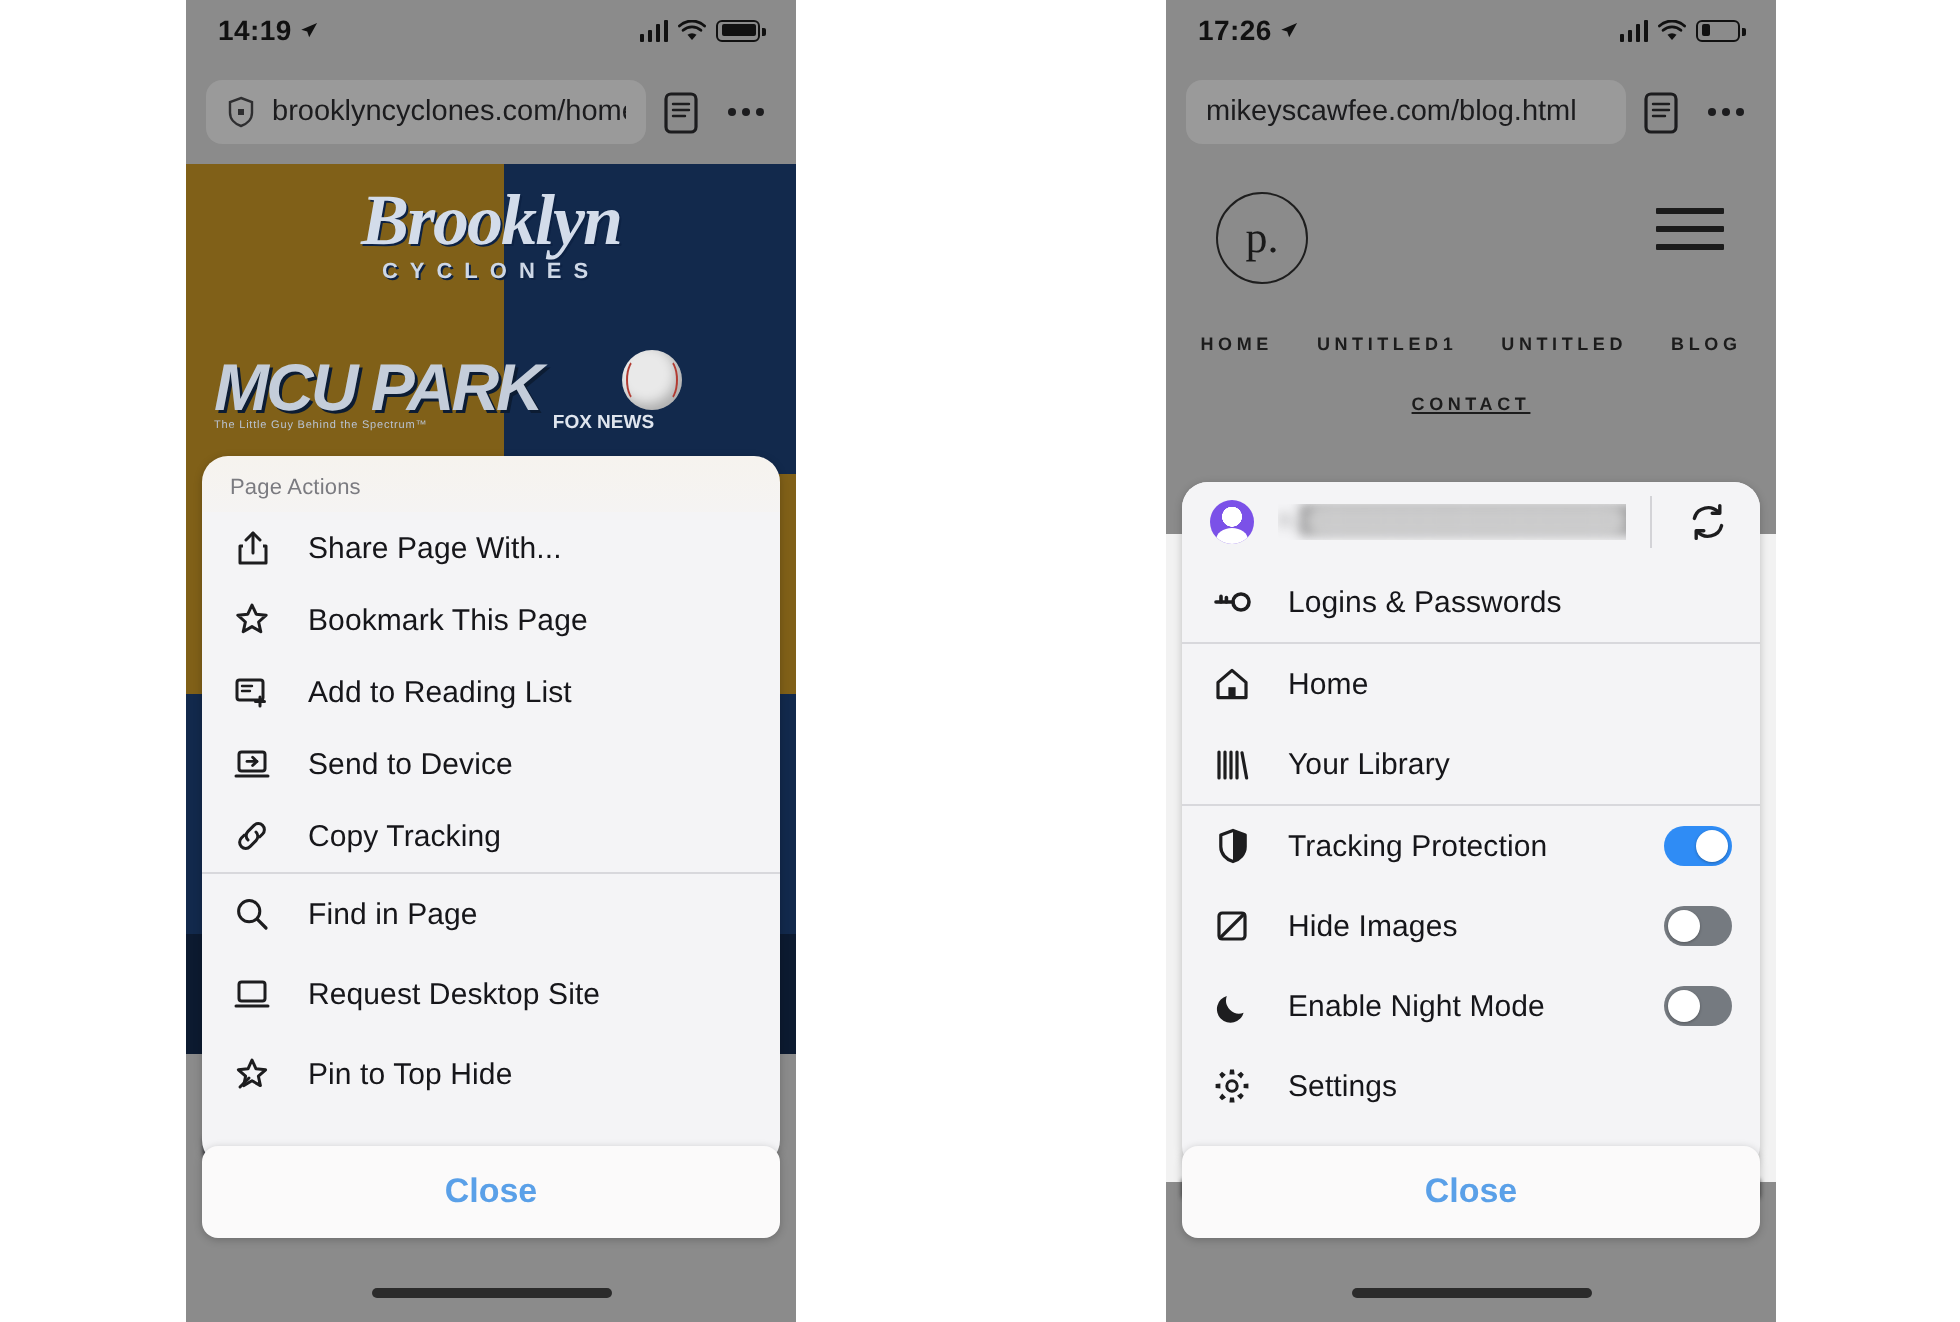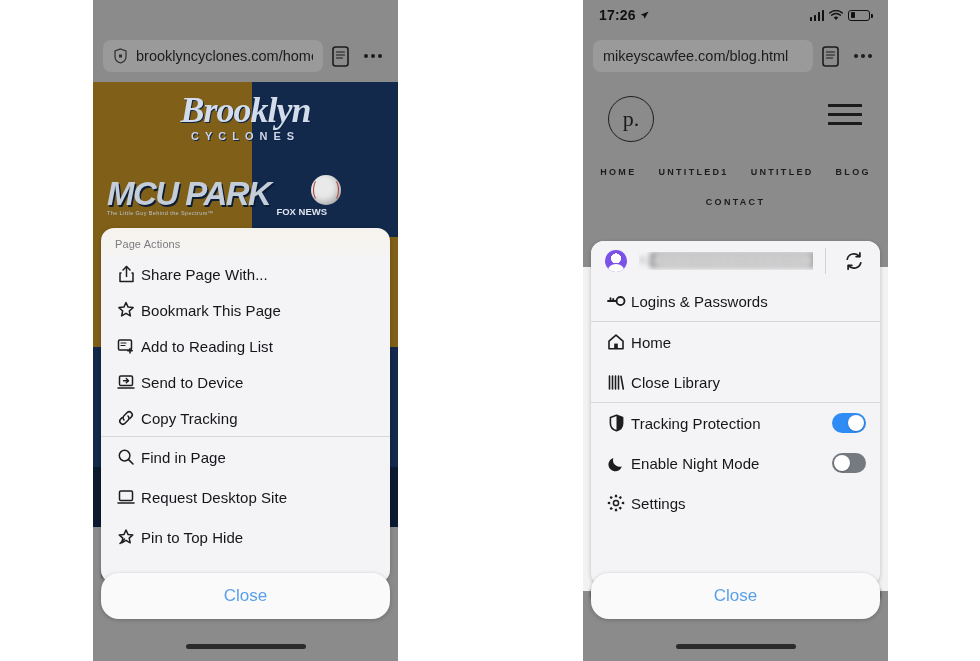--- a/index.html
+++ b/index.html
@@ -116,21 +116,21 @@
     font-family:"Liberation Serif",serif;font-size:22px;color:#1a1a1a;font-weight:normal;
   }
   .burger{position:absolute;right:26px;top:22px;width:34px;}
   .burger i{display:block;height:3px;background:#1b1b1b;margin-bottom:6px;border-radius:.5px;}
   .site-nav{
     display:flex;justify-content:center;gap:22px;
     font-size:9px;letter-spacing:2.3px;color:#1c1c1c;font-weight:bold;
   }
   .site-nav2{
     display:flex;justify-content:center;margin-top:20px;
-    font-size:9px;letter-spacing:2.3px;color:#1c1c1c;font-weight:bold;
+    font-size:9px;letter-spacing:2.3px;color:#1c1c1c;font-weight:bold;text-decoration:underline;
   }
   .white-card{
     position:absolute;left:0;right:0;top:185px;bottom:70px;background:#f2f2f2;
   }
   .dark-band{
     position:absolute;left:8px;right:8px;bottom:62px;height:9px;
     background:#2b2b2b;filter:blur(1.4px);opacity:.9;
   }
 
   
@@ -141,21 +141,21 @@
   }
   #sheet-left{top:228px;bottom:78px;background:linear-gradient(to bottom,#f6f3ee 0%,#f4f4f6 14%,#f4f4f6 100%);}
   #sheet-right{top:241px;bottom:75px;}
   .sheet-header{
     font-size:11px;color:#7b7b80;padding:10px 14px 6px;letter-spacing:.1px;
   }
   .sheet-group{background:#f4f4f6;}
   .sheet-sep{height:1px;background:#d8d8dc;margin-left:0;}
   .row{
     display:flex;align-items:center;height:36px;padding:0 14px;box-sizing:border-box;
-    gap:4px;position:relative;
+    gap:17px;position:relative;
   }
   .row .ic{width:22px;flex:0 0 22px;display:flex;align-items:center;justify-content:center;color:#1d1d1f;}
   .row .lbl{font-size:15px;color:#16161a;letter-spacing:.05px;}
   .row-tall{height:40px;}
 
   
   .acct-row{display:flex;align-items:center;height:40px;padding:0 10px 0 14px;box-sizing:border-box;gap:12px;}
   .avatar{width:22px;height:22px;border-radius:50%;background:
      radial-gradient(circle at 50% 38%, #ffffff 0 28%, #7b51e8 29% 100%);
      position:relative;flex:0 0 22px;overflow:hidden;}
@@ -180,36 +180,60 @@
   .toggle.on{background:#2f8cf5;}
   .toggle::after{
     content:"";position:absolute;top:2px;left:2px;width:16px;height:16px;border-radius:50%;
     background:#fff;box-shadow:0 .5px 1.5px rgba(0,0,0,.3);
   }
   .toggle.on::after{left:16px;}
 
   
   .close-btn{
     position:absolute;left:8px;right:8px;bottom:42px;height:46px;
-    background:#fbfafa;border-radius:18px;display:flex;align-items:center;justify-content:center;
-    font-size:17px;color:#5aa0e8;font-weight:normal;z-index:9;
+    background:#fbfafa;border-radius:8px;display:flex;align-items:center;justify-content:center;
+    font-size:17px;color:#5aa0e8;font-weight:bold;z-index:9;
     box-shadow:0 1px 4px rgba(0,0,0,.22);
   }
   .home-ind{
     position:absolute;bottom:12px;left:50%;transform:translateX(-50%);
     width:120px;height:5px;border-radius:3px;background:#2b2b2b;z-index:9;
   }
 </style>
 </head>
 <body>
 
 <div class="stage">
 
   <div class="phone" id="phone-left">
 
+    <div class="statusbar">
+      <div class="sb-left">
+        <span>14:19</span>
+        <svg class="loc-arrow" viewBox="0 0 10 10">
+            <path d="M9.5 .5 .7 4.3l3.3 1 1.1 3.2z" fill="#111"></path>
+          </svg>
+      </div>
+      <div class="sb-right">
+        <span class="bars">
+            <i></i>
+            <i></i>
+            <i></i>
+            <i></i>
+          </span>
+        <svg class="wifi" viewBox="0 0 16 12">
+          <path d="M8 11.2 5.4 8.2a4 4 0 0 1 5.2 0z" fill="#111"></path>
+          <path d="M2.9 5.6a7.6 7.6 0 0 1 10.2 0" stroke="#111" stroke-width="1.6" fill="none" stroke-linecap="round"></path>
+          <path d="M.8 3.1a10.6 10.6 0 0 1 14.4 0" stroke="#111" stroke-width="1.6" fill="none" stroke-linecap="round"></path>
+        </svg>
+        <span class="batt">
+            <span style="right:1.5px"></span>
+          </span>
+      </div>
+    </div>
 
     <div class="urlbar">
       <div class="urlfield">
         <svg class="shield-ic" viewBox="0 0 15 16">
           <path d="M7.5 1 13 3v5.4c0 3.2-2.4 5.6-5.5 6.6C4.4 14 2 11.6 2 8.4V3z" fill="none" stroke="#2e2e30" stroke-width="1.2"></path>
           <path d="M6 6.5h3v3H6z" fill="#2e2e30"></path>
         </svg>
         <span class="urltext">brooklyncyclones.com/home/</span>
       </div>
       <svg class="reader-ic" viewBox="0 0 19 23">
@@ -444,36 +468,46 @@
           </span>
           <span class="lbl">Home</span>
         </div>
         <div class="row row-tall">
           <span class="ic">
             <svg width="18" height="17" viewBox="0 0 18 17">
                 <path d="M2.5 2v13M5.5 2v13M8.5 2v13M11.5 2v13" stroke="#1d1d1f" stroke-width="1.6" stroke-linecap="round"></path>
                 <path d="M14 2.4 16.3 15" stroke="#1d1d1f" stroke-width="1.6" stroke-linecap="round"></path>
               </svg>
           </span>
-          <span class="lbl">Close Library</span>
+          <span class="lbl">Your Library</span>
         </div>
       </div>
 
       <div class="sheet-sep"></div>
 
       <div class="sheet-group">
         <div class="row row-tall">
           <span class="ic">
             <svg width="17" height="18" viewBox="0 0 17 18">
                 <path d="M8.5 1.2 14.6 3.5v5.9c0 3.6-2.7 6.3-6.1 7.4C5.1 15.7 2.4 13 2.4 9.4V3.5z" fill="none" stroke="#1d1d1f" stroke-width="1.6" stroke-linejoin="round"></path>
                 <path d="M8.5 1.2 14.6 3.5v5.9c0 3.6-2.7 6.3-6.1 7.4z" fill="#1d1d1f"></path>
               </svg>
           </span>
           <span class="lbl">Tracking Protection</span>
           <span class="toggle on"></span>
+        </div>
+        <div class="row row-tall">
+          <span class="ic">
+            <svg width="18" height="18" viewBox="0 0 18 18">
+                <rect x="2.5" y="2.5" width="13" height="13" rx="1.6" fill="none" stroke="#1d1d1f" stroke-width="1.6"></rect>
+                <path d="M3 15 15 3" stroke="#1d1d1f" stroke-width="1.6" stroke-linecap="round"></path>
+              </svg>
+          </span>
+          <span class="lbl">Hide Images</span>
+          <span class="toggle"></span>
         </div>
         <div class="row row-tall">
           <span class="ic">
             <svg width="17" height="17" viewBox="0 0 17 17">
                 <path d="M13.8 11.4A6.6 6.6 0 0 1 5.4 3a6.8 6.8 0 1 0 8.4 8.4z" fill="#1d1d1f"></path>
               </svg>
           </span>
           <span class="lbl">Enable Night Mode</span>
           <span class="toggle"></span>
         </div>

